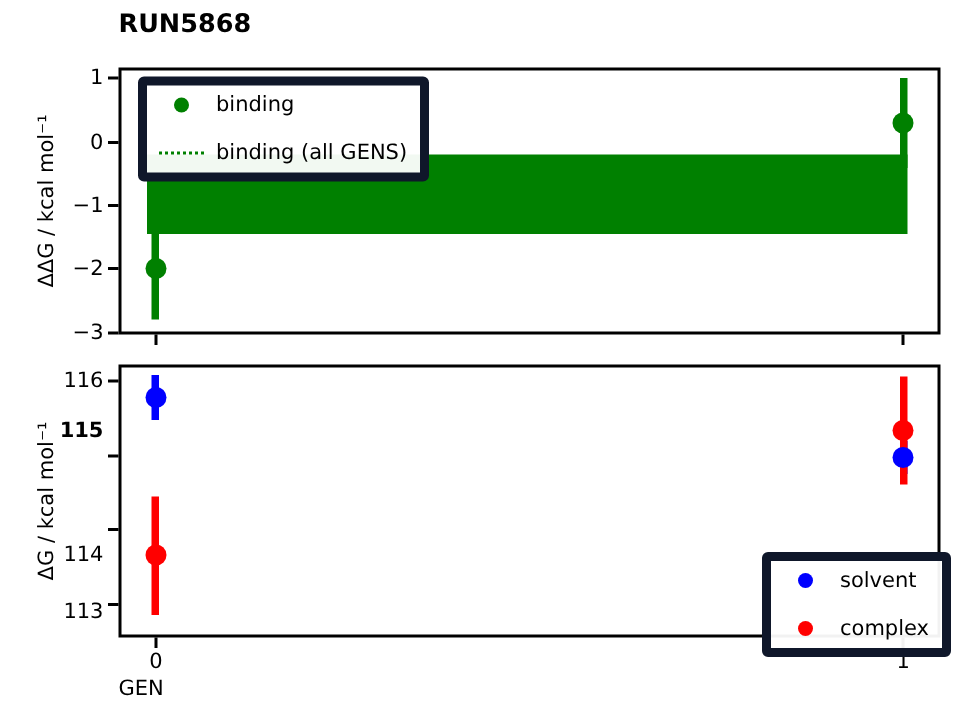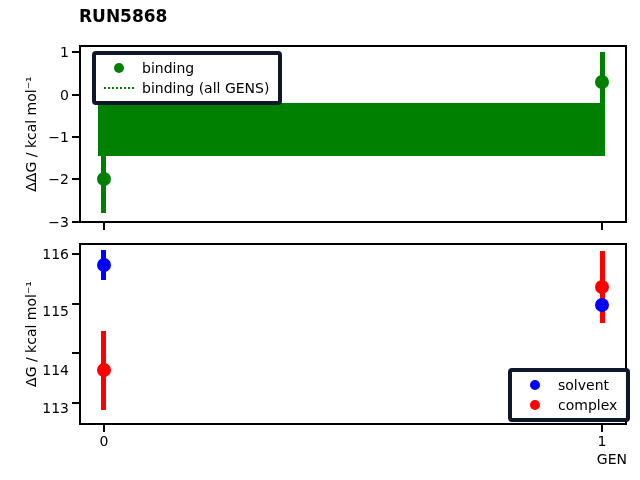--- a/index.html
+++ b/index.html
@@ -14,24 +14,24 @@
   .ytick { position:absolute; left:-7px; width:7px; height:2px; background:#000; }
   .yticklabel { position:absolute; left:-56px; width:46px; height:18px; line-height:18px;
                 text-align:right; font-size:14px; }
   .xtick { position:absolute; width:2px; height:7px; background:#000; }
   .xticklabel { position:absolute; width:40px; text-align:center; font-size:14px; height:18px; line-height:18px; }
   .band { position:absolute; }
   .ebar { position:absolute; width:5px; }
   .marker { position:absolute; width:14px; height:14px; border-radius:50%; }
   .ylabel { position:absolute; font-size:14px; white-space:nowrap;
             transform:translate(-50%,-50%) rotate(-90deg); }
-  .xlabel { position:absolute; left:79px; width:548px; top:451px; text-align:right; font-size:14px; }
-  .legend { position:absolute; background:rgba(255,255,255,0.95); border:4px solid #0f172a;
+  .xlabel { position:absolute; left:79px; width:548px; top:451px; text-align:left; font-size:14px; }
+  .legend { position:absolute; background:rgba(255,255,255,0.95); border:6px solid #0f172a;
             border-radius:4px; padding:5px 9px 5px 6px; display:flex; flex-direction:column;
-            gap:4px; font-size:14px; }
+            gap:16px; font-size:14px; }
   .legend-row { display:flex; align-items:center; }
   .legend-handle { width:34px; display:flex; align-items:center; justify-content:center; }
   .legend-marker-dot { width:10px; height:10px; border-radius:50%; }
   .legend-marker-dotted { width:30px; border-top:2px dotted #008000; }
   .legend-label { margin-left:6px; white-space:nowrap; }
   .legend-top { left:92px; top:51px; }
   .legend-bottom { left:508px; top:368px; }
   .ylabel-top { left:31px; top:134px; }
   .ylabel-bottom { left:31px; top:334px; }
 </style>
@@ -64,21 +64,21 @@
       <div class="ebar" style="left: 22.4091px; top: 100.443px; height: 67.8095px; background: rgb(0, 128, 0);"></div>
       <div class="ebar" style="left: 520.591px; top: 7.20476px; height: 59.3333px; background: rgb(0, 128, 0);"></div>
       <div class="marker" style="left: 17.9091px; top: 127.348px; background: rgb(0, 128, 0);"></div>
       <div class="marker" style="left: 516.091px; top: 29.8714px; background: rgb(0, 128, 0);"></div>
     </div>
   <div class="axes" id="ax1" style="left: 79px; top: 243px; width: 548px; height: 182px;">
       <div class="spines"></div>
       <div class="ytick" style="top: 9.91008px;"></div>
       <div class="yticklabel" style="top: 1.91008px;">116</div>
       <div class="ytick" style="top: 59.5014px;"></div>
-      <div class="yticklabel" style="top: 59px;">115</div>
+      <div class="yticklabel" style="top: 35px; font-weight: bold;">115</div>
       <div class="ytick" style="top: 109.093px;"></div>
       <div class="yticklabel" style="top: 118px;">114</div>
       <div class="ytick" style="top: 158.684px;"></div>
       <div class="yticklabel" style="top: 156px;">113</div>
       <div class="xtick" style="left: 23.9091px; top: 182px;"></div>
       <div class="xticklabel" style="left: 4.90909px; top: 189px;">0</div>
       <div class="xtick" style="left: 522.091px; top: 182px;"></div>
       <div class="xticklabel" style="left: 503.091px; top: 189px;">1</div>
       <div class="ebar" style="left: 22.4091px; top: 6.94278px; height: 29.7548px; background: rgb(0, 0, 255);"></div>
       <div class="ebar" style="left: 520.591px; top: 51.079px; height: 21.8202px; background: rgb(0, 0, 255);"></div>

